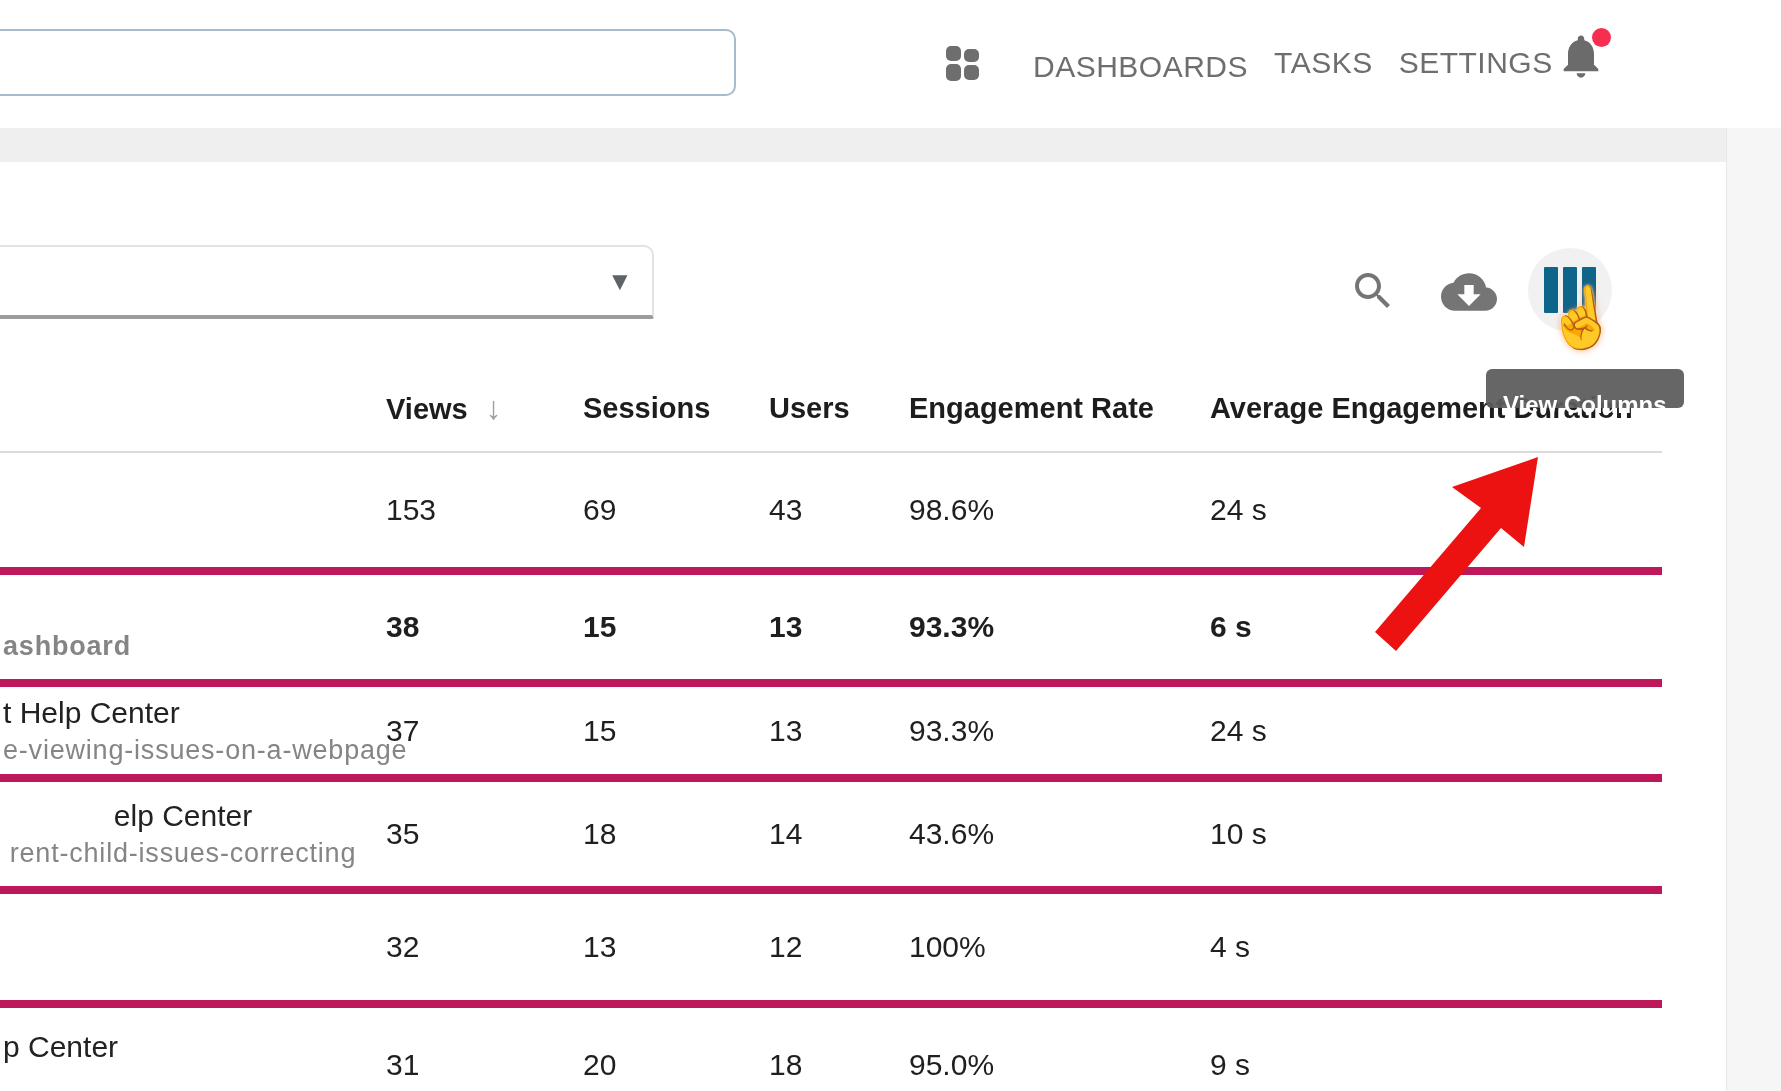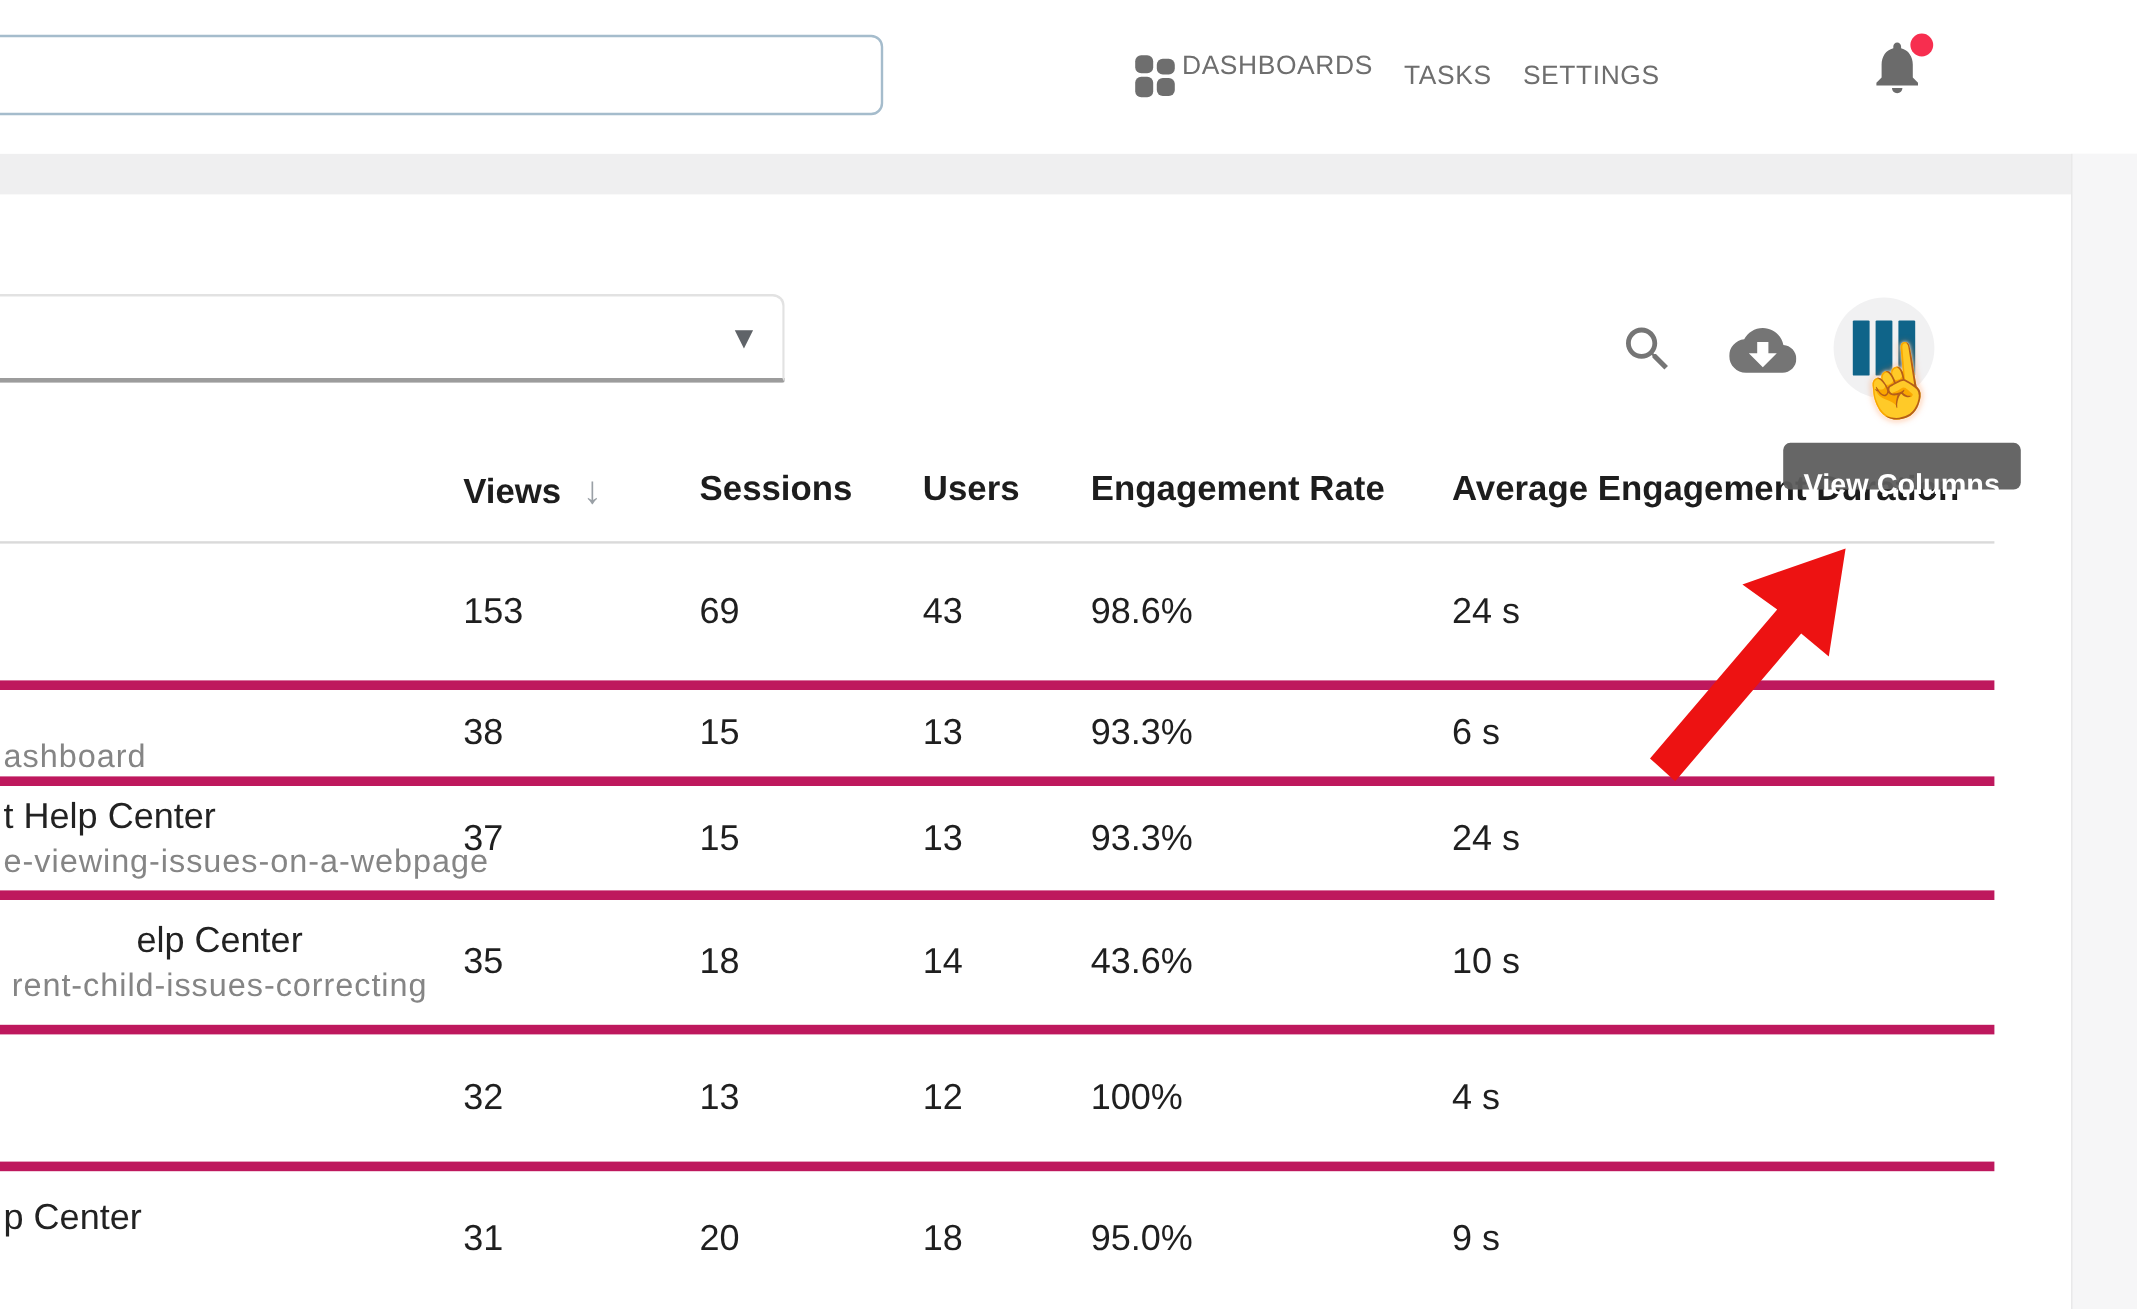--- a/index.html
+++ b/index.html
@@ -11,21 +11,21 @@
   }
 
   
   .topnav { position:absolute; left:0; top:0; width:1781px; height:128px; background:#ffffff; }
   .search-box {
     position:absolute; left:-40px; top:29px; width:776px; height:67px;
     border:2px solid #a5bccc; border-radius:10px; background:#ffffff; outline:none;
     font-size:30px; color:#333; padding:0 24px; font-family:"Liberation Sans", sans-serif;
   }
   .nav-links { position:absolute; left:941px; top:33px; height:60px; display:flex; align-items:center; }
-  .nav-item { display:flex; align-items:flex-start; color:#6e6e6e; font-size:22px; letter-spacing:0.5px; cursor:pointer; }
+  .nav-item { display:flex; align-items:flex-end; color:#6e6e6e; font-size:30px; letter-spacing:0.5px; cursor:pointer;gap:48px; }
   .nav-item + .nav-item { margin-left:26px; }
   .grid-icon { width:42px; height:42px; margin-right:2px; position:relative; }
   .grid-icon i { position:absolute; background:#6e6e6e; border-radius:5px; }
   .grid-icon .tl { left:5px;  top:4px;  width:15px; height:15px; }
   .grid-icon .bl { left:5px;  top:22px; width:15px; height:17px; }
   .grid-icon .tr { left:23px; top:7px;  width:15px; height:13px; }
   .grid-icon .br { left:23px; top:23px; width:15px; height:15px; }
   .bell-wrap { position:absolute; left:1555px; top:30px; width:64px; height:68px; cursor:pointer; }
   .notif-dot { position:absolute; left:37px; top:-2px; width:19px; height:19px; border-radius:50%; background:#f72e4f; }
 
@@ -72,21 +72,21 @@
 
   
   .table-area { position:absolute; left:0; top:366px; width:1662px; }
   .header-row { position:relative; height:87px; border-bottom:2px solid #dadada; }
   .th {
     position:absolute; top:0; height:85px; line-height:85px;
     font-size:29px; font-weight:bold; color:#1d1d1d; white-space:nowrap; cursor:pointer;
   }
   .sort-arrow { color:#9aa0a6; font-weight:normal; font-size:32px; margin-left:18px; }
   .data-row { position:relative; border-bottom:8px solid #be185d; }
-  .r1{height:122px;} .r2{height:80px;} .r3{height:95px;} .r4{height:112px;text-align:center;} .r5{height:114px;} .r6{height:114px; border-bottom:none;}
+  .r1{height:122px;} .r2{height:112px;font-weight:bold;} .r3{height:95px;} .r4{height:112px;text-align:center;} .r5{height:114px;} .r6{height:114px; border-bottom:none;}
   .cell {
     position:absolute; top:0; height:100%; display:flex; align-items:center;
     font-size:30px; color:#1f1f1f; white-space:nowrap;
   }
   .c-views{left:386px;} .c-sessions{left:583px;} .c-users{left:769px;} .c-eng{left:909px;} .c-dur{left:1210px;}
   .cell-label {
     position:absolute; left:3px; top:0; height:100%; width:360px;
     display:flex; flex-direction:column; justify-content:center;
   }
   .pt-title { font-size:30px; color:#222222; min-height:38px; line-height:38px; white-space:nowrap; }

